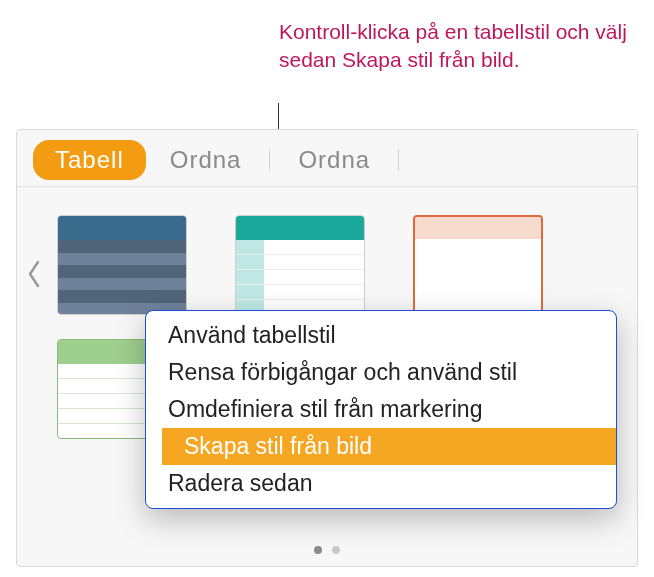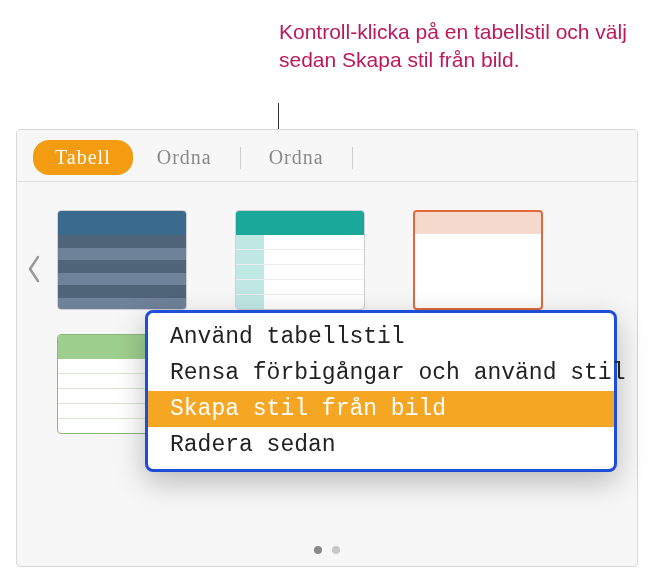--- a/index.html
+++ b/index.html
@@ -45,27 +45,26 @@
     }
     .tabs {
       display: flex;
       align-items: center;
       padding: 10px 16px 6px 16px;
       gap: 0;
       border-bottom: 1px solid #e0e0e0;
       background: #f7f7f7;
     }
     .tab {
-      font-size: 20px;
+      font-size: 24px;
       color: #8a8a8a;
       padding: 6px 24px;
       border-radius: 16px;
       letter-spacing: 1px;
       cursor: pointer;
-      font-family: Liberation Serif, serif;
     }
     .tab.active {
       background: #f39c12;
       color: #fff;
       font-weight: 500;
       padding: 6px 22px;
     }
     .tab-sep {
       width: 1px;
       height: 22px;
@@ -155,37 +154,37 @@
       height: 15px;
       border-bottom: 1px solid #d6e8cf;
     }
 
     .context-menu {
       position: absolute;
       top: 310px;
       left: 145px;
       width: 472px;
       background: #fff;
-      border: 3px solid #1d4ed8;
+      border: 1px solid #1d4ed8;
       border-radius: 8px;
       box-shadow: 0 10px 30px rgba(0,0,0,0.25);
       padding: 6px 0;
       z-index: 100;
-      font-family: Liberation Mono, monospace;
     }
     .menu-item {
       font-size: 23px;
       color: #222;
       padding: 5px 22px;
       cursor: pointer;
       white-space: nowrap;
     }
     .menu-item.highlight {
       background: #f5a623;
       color: #fff;
+      margin-left: 16px;
     }
 
     .page-dots {
       position: absolute;
       bottom: 12px;
       left: 0;
       right: 0;
       display: flex;
       justify-content: center;
       gap: 10px;
@@ -260,15 +259,16 @@
 
   <div class="page-dots">
     <div class="dot active"></div>
     <div class="dot"></div>
   </div>
 </div>
 
 <div class="context-menu">
   <div class="menu-item">Använd tabellstil</div>
   <div class="menu-item">Rensa förbigångar och använd stil</div>
+  <div class="menu-item">Omdefiniera stil från markering</div>
   <div class="menu-item highlight">Skapa stil från bild</div>
   <div class="menu-item">Radera sedan</div>
 </div>
 
 </body></html>

